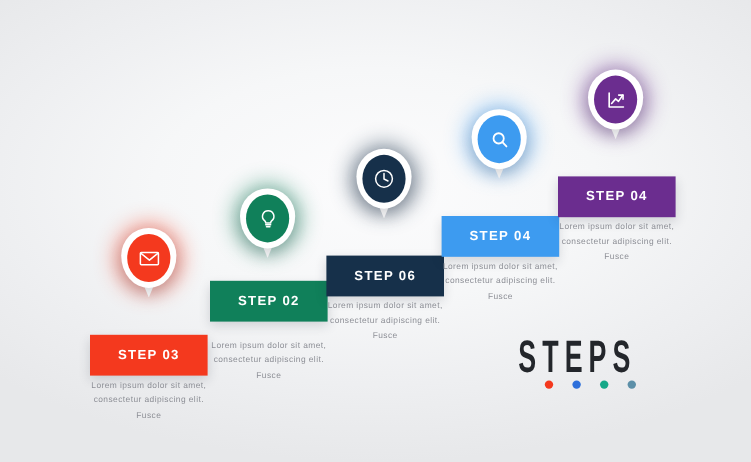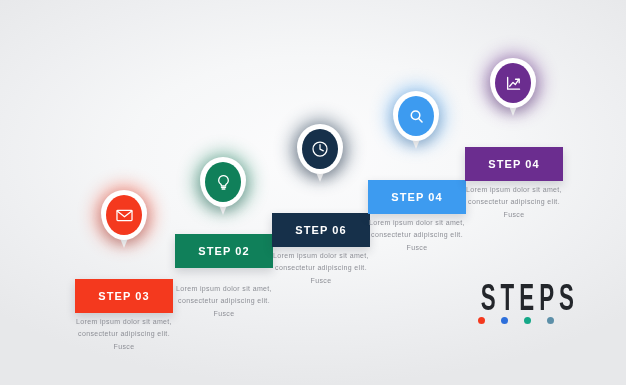--- a/index.html
+++ b/index.html
@@ -104,24 +104,24 @@
     width: 56px;
     height: 58px;
     border-radius: 50%;
     filter: blur(9px);
     opacity: .5;
   }
 
   
   #brand {
     position: absolute;
-    left: 428px;
+    left: 404px;
     top: 278px;
     width: 175px;
-    text-align: right;
+    text-align: left;
   }
   #brand-title {
     font-family: "Liberation Sans Narrow", "Liberation Sans", sans-serif;
     font-size: 31px;
     font-weight: bold;
     letter-spacing: 7px;
     color: #23262b;
     line-height: 1;
     transform: scaleX(.72) scaleY(1.22);
     transform-origin: center top;

